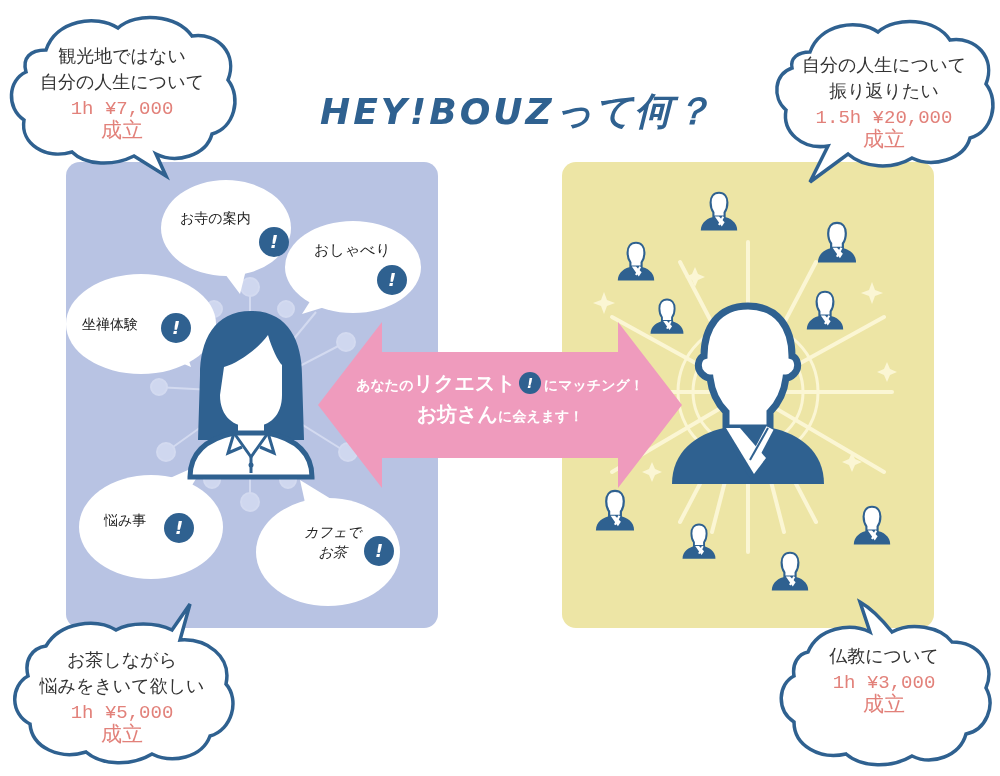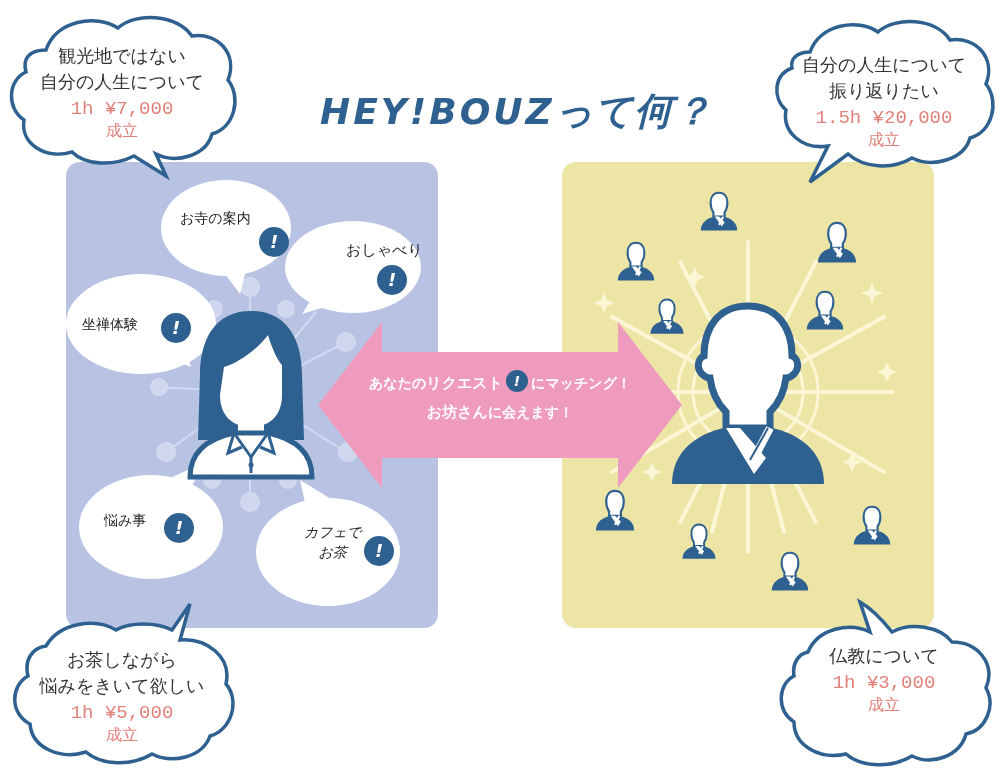--- a/index.html
+++ b/index.html
@@ -8,28 +8,28 @@
   .abs { position: absolute; }
   .panel-left { left: 66px; top: 162px; width: 372px; height: 466px; background: #b8c3e3; border-radius: 14px; }
   .panel-right { left: 562px; top: 162px; width: 372px; height: 466px; background: #ede5a5; border-radius: 14px; }
   .title { left: 320px; top: 86px; width: 400px; height: 60px; color: #2f6190;
            font-size: 40px; font-weight: bold; font-style: italic; letter-spacing: 1px; white-space: nowrap; }
   .title .latin { font-family: "DejaVu Sans", sans-serif; font-size: 36px; letter-spacing: 3px; }
   .title .jp { font-size: 38px; }
   svg { display: block; }
   .cloud-text { position: absolute; text-align: center; color: #333; font-size: 18px; line-height: 26px; font-family: Liberation Mono, monospace; }
   .cloud-price { color: #e2817a; font-size: 19px; line-height: 26px; }
-  .cloud-status { color: #e2817a; font-size: 16px; line-height: 20px; }
+  .cloud-status { color: #e2817a; font-size: 21px; line-height: 20px; }
   .bubble-label { position: absolute; font-size: 14px; color: #222; white-space: nowrap; line-height: 20px; text-align: center; }
   .excl { position: absolute; width: 30px; height: 30px; border-radius: 50%; background: #2f6190; color: #fff;
           font-weight: bold; font-style: italic; font-size: 18px; text-align: center; line-height: 30px; }
   .arrow-text { position: absolute; left: 318px; top: 368px; width: 364px; text-align: center; color: #fff; font-weight: bold; }
   .arrow-text .l1 { font-size: 14px; line-height: 30px; white-space: nowrap; }
   .arrow-text .l2 { font-size: 14px; line-height: 28px; white-space: nowrap; }
-  .arrow-text .big { font-size: 15px; margin-top: 40px; }
+  .arrow-text .big { font-size: 20px; margin-top: 40px; }
   .arrow-text .mini-excl { display: inline-block; width: 22px; height: 22px; border-radius: 50%; background: #2f6190;
           font-style: italic; font-size: 14px; line-height: 22px; vertical-align: 2px; margin: 0 3px; }
 </style>
 </head>
 <body>
 
 <div class="abs panel-left"></div>
 <div class="abs panel-right"></div>
 
 <div class="abs title">
@@ -75,21 +75,21 @@
     <polygon points="95,320 125,325 140,300"></polygon>
 
     <ellipse cx="262" cy="390" rx="72" ry="54"></ellipse>
     <polygon points="240,345 270,340 234,318"></polygon>
   </g>
 </svg>
 
 <div class="bubble-label" style="left:180px;top:208px;">お寺の案内</div>
 <div class="excl" style="left:259px;top:227px;">!</div>
 
-<div class="bubble-label" style="left:314px;top:240px;font-size:15px;margin-left:32px;">おしゃべり</div>
+<div class="bubble-label" style="left:314px;top:240px;font-size:15px;">おしゃべり</div>
 <div class="excl" style="left:377px;top:265px;">!</div>
 
 <div class="bubble-label" style="left:82px;top:314px;text-align:center;">坐禅体験</div>
 <div class="excl" style="left:161px;top:313px;">!</div>
 
 <div class="bubble-label" style="left:104px;top:510px;">悩み事</div>
 <div class="excl" style="left:164px;top:513px;">!</div>
 
 <div class="bubble-label" style="left:304px;top:522px;font-style:italic;">
   <div>カフェで</div>

